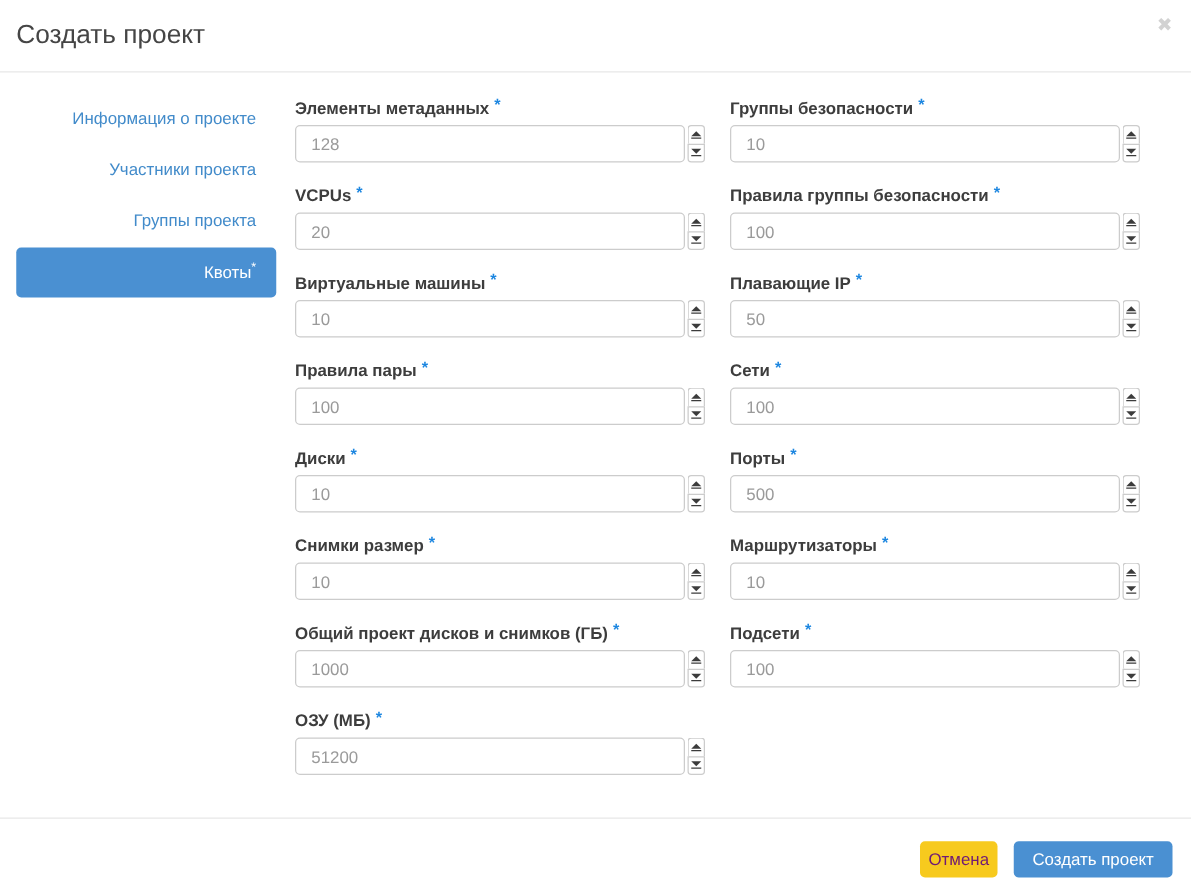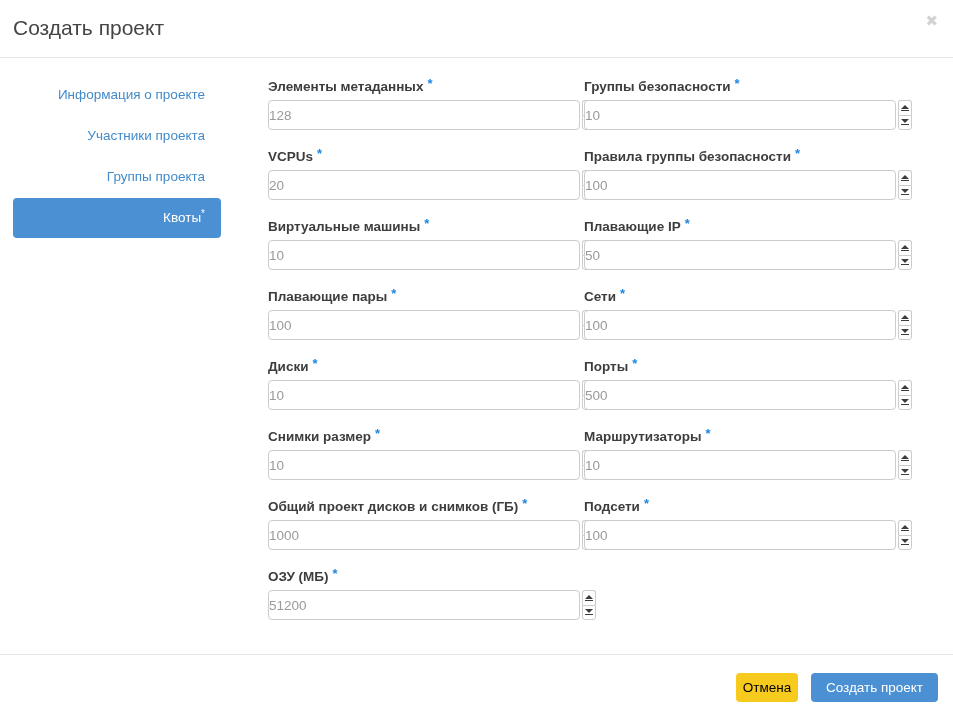--- a/index.html
+++ b/index.html
@@ -31,50 +31,50 @@
     height:40px;margin-bottom:1px;padding:12px 16px;border-radius:4px;
     font-size:13.5px;line-height:16px;color:var(--link);cursor:pointer;
     white-space:nowrap;
     text-align:right;
   }
   .side-item.active{background:var(--accent);color:#fff;}
   .side-item sup{font-size:10px;line-height:0;vertical-align:super;}
 
   
   .col{position:absolute;top:79px;width:328px;}
-  .col-left{left:268px;}
+  .col-left{left:236px;}
   .col-right{left:584px;}
   .field{margin-bottom:19px;}
   .field-label{display:block;font-size:13.5px;font-weight:700;line-height:15px;margin-bottom:6px;color:var(--text-dark);white-space:nowrap;}
   .req{color:var(--req);font-weight:700;font-size:13px;margin-left:4px;position:relative;top:-3px;}
   .spin-wrap{display:flex;height:30px;}
   .spin-input{
     width:373px;height:30px;border:1px solid var(--border);border-radius:4px;
-    padding:0 0;font-size:13.5px;color:var(--value-gray);background:#fff;
+    padding:0 12px;font-size:13.5px;color:var(--value-gray);background:#fff;
     font-family:inherit;outline:none;
   }
   .spin-btns{width:17px;height:30px;margin-left:2px;display:flex;flex-direction:column;}
   .spin-btn{
     flex:1;background:#fff;border:1px solid var(--border);padding:0;cursor:pointer;
     display:flex;align-items:center;justify-content:center;
   }
   .spin-btn.up{border-radius:3px 3px 0 0;border-bottom:none;}
   .spin-btn.down{border-radius:0 0 3px 3px;}
   .spin-ico{display:flex;flex-direction:column;align-items:center;}
   .tri-up{width:0;height:0;border-left:4px solid transparent;border-right:4px solid transparent;border-bottom:4px solid #3c3c3c;}
   .tri-down{width:0;height:0;border-left:4px solid transparent;border-right:4px solid transparent;border-top:4px solid #3c3c3c;}
   .bar{width:8px;height:1px;background:#3c3c3c;margin-top:1px;}
 
   
   .modal-footer{position:absolute;left:0;right:0;top:654px;height:61px;border-top:1px solid var(--divider);}
   .btn{
     position:absolute;top:18px;height:29px;border:none;border-radius:4px;
     font-size:13.5px;font-family:inherit;cursor:pointer;text-align:center;padding:0;
   }
-  .btn-cancel{right:155px;width:62px;background:var(--yellow);color:#000000;}
+  .btn-cancel{right:155px;width:62px;background:var(--yellow);color:#701a75;}
   .btn-submit{right:15px;width:127px;background:var(--accent);color:#fff;}
 </style>
 </head>
 <body>
 
 <div class="modal">
 
   <div class="modal-header">
     <h1 class="modal-title">Создать проект</h1>
     <span class="close-x">✖</span>
@@ -142,21 +142,21 @@
             <button class="spin-btn down">
               <span class="spin-ico">
                 <span class="tri-down"></span>
                 <span class="bar"></span>
               </span>
             </button>
           </div>
         </div>
       </div>
       <div class="field">
-        <label class="field-label"><span>Плавающие пары</span><span class="req">*</span></label>
+        <label class="field-label"><span>Правила пары</span><span class="req">*</span></label>
         <div class="spin-wrap">
           <input class="spin-input" type="text" value="100" style="">
           <div class="spin-btns">
             <button class="spin-btn up">
               <span class="spin-ico">
                 <span class="tri-up"></span>
                 <span class="bar"></span>
               </span>
             </button>
             <button class="spin-btn down">

